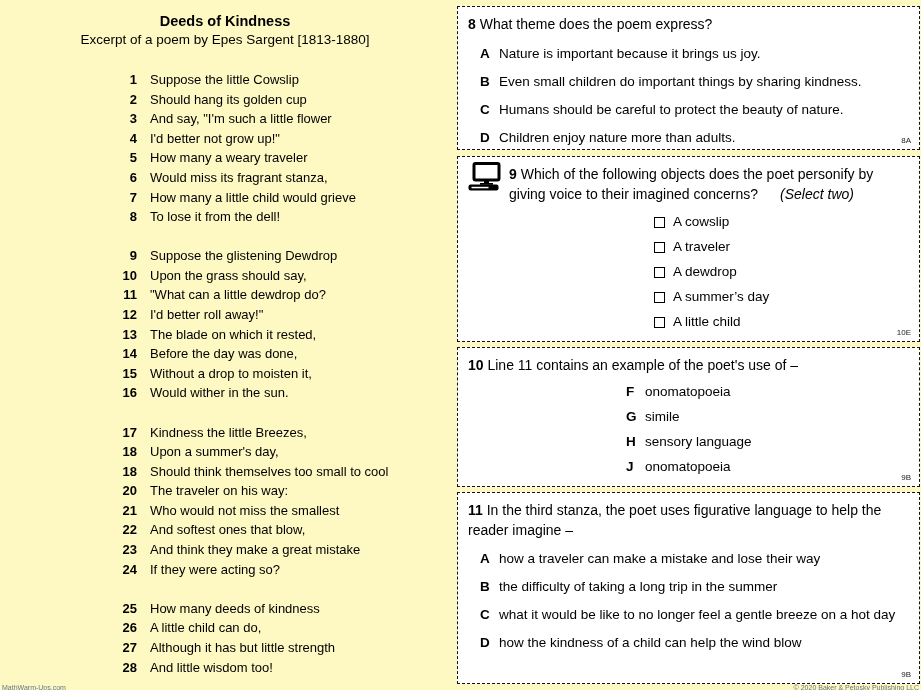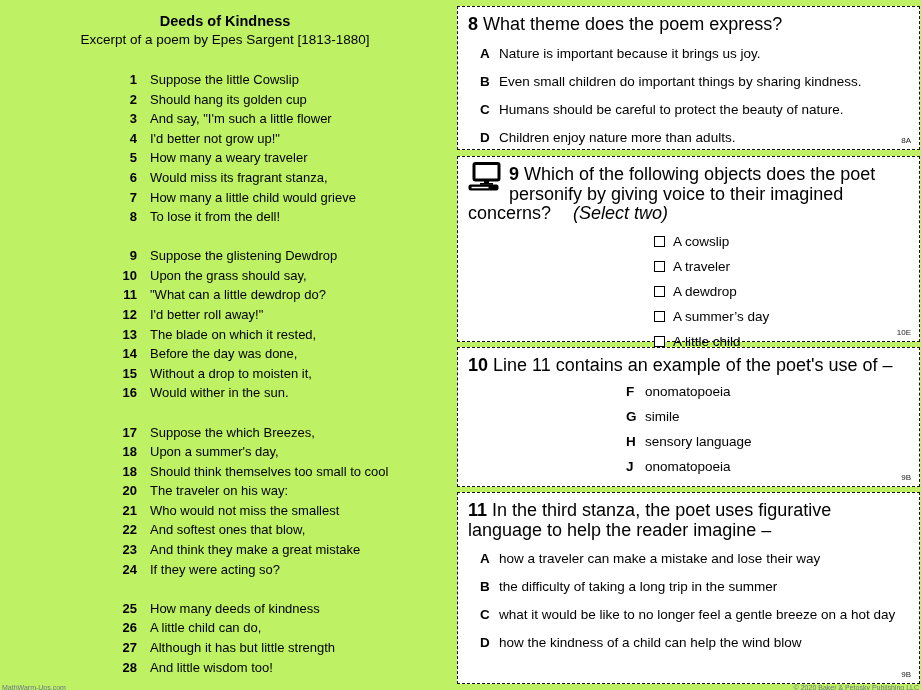--- a/index.html
+++ b/index.html
@@ -1,38 +1,38 @@
 <!DOCTYPE html>
 <html><head>
 <meta charset="utf-8">
 <style>
   * { margin:0; padding:0; box-sizing:border-box; }
   html,body { background:#fff; }
   .page {
-    position:relative; width:921px; height:690px; background:#bef264;
+    position:relative; width:921px; height:690px; background:#fef9c3;
     font-family:"Liberation Sans", sans-serif; color:#000; overflow:hidden;
   }
   
   .left-pane { position:absolute; left:0; top:0; width:450px; }
   .poem-title { margin-top:13px; text-align:center; font-weight:bold; font-size:14.5px; }
   .poem-sub   { margin-top:3px;  text-align:center; font-size:13.5px; }
   .poem { margin-top:23px; }
   .stanza { margin-bottom:19.5px; }
   .prow { padding-left:113px; line-height:19.6px; font-size:13px; white-space:nowrap; }
   .pn { display:inline-block; width:24px; text-align:right; font-weight:bold; margin-right:13px; }
   
   .qbox {
     position:absolute; left:457px; width:463px;
     border:1.5px dashed #111; background:#fff; padding:8px 10px;
   }
   .q8box  { top:6px;   height:144px; }
   .q9box  { top:156px; height:186px; }
   .q10box { top:347px; height:140px; }
   .q11box { top:492px; height:192px; }
-  .qhead { font-size:18px; line-height:19.5px; }
+  .qhead { font-size:14px; line-height:19.5px; }
   .qn { font-weight:bold; }
   .note { font-style:italic; margin-left:22px; }
   .opts { margin-top:9px; }
   .opt { display:flex; padding-left:12px; font-size:13.5px; line-height:19px; margin-bottom:9px; }
   .ol { width:19px; font-weight:bold; flex:none; }
   .opts-mid { margin-left:158px; margin-top:6px; }
   .opts-mid .opt { margin-bottom:6px; padding-left:0; }
   .cbs { margin-left:186px; margin-top:9px; }
   .cb { display:flex; align-items:center; font-size:13.5px; line-height:18px; margin-bottom:7px; }
   .box { width:11px; height:11px; border:1.8px solid #000; margin-right:8px; flex:none; background:#fff; }
@@ -66,21 +66,21 @@
         <div class="prow"><span class="pn">9</span><span>Suppose the glistening Dewdrop</span></div>
         <div class="prow"><span class="pn">10</span><span>Upon the grass should say,</span></div>
         <div class="prow"><span class="pn">11</span><span>"What can a little dewdrop do?</span></div>
         <div class="prow"><span class="pn">12</span><span>I'd better roll away!"</span></div>
         <div class="prow"><span class="pn">13</span><span>The blade on which it rested,</span></div>
         <div class="prow"><span class="pn">14</span><span>Before the day was done,</span></div>
         <div class="prow"><span class="pn">15</span><span>Without a drop to moisten it,</span></div>
         <div class="prow"><span class="pn">16</span><span>Would wither in the sun.</span></div>
       </div>
       <div class="stanza">
-        <div class="prow"><span class="pn">17</span><span>Suppose the which Breezes,</span></div>
+        <div class="prow"><span class="pn">17</span><span>Kindness the little Breezes,</span></div>
         <div class="prow"><span class="pn">18</span><span>Upon a summer's day,</span></div>
         <div class="prow"><span class="pn">18</span><span>Should think themselves too small to cool</span></div>
         <div class="prow"><span class="pn">20</span><span>The traveler on his way:</span></div>
         <div class="prow"><span class="pn">21</span><span>Who would not miss the smallest</span></div>
         <div class="prow"><span class="pn">22</span><span>And softest ones that blow,</span></div>
         <div class="prow"><span class="pn">23</span><span>And think they make a great mistake</span></div>
         <div class="prow"><span class="pn">24</span><span>If they were acting so?</span></div>
       </div>
       <div class="stanza">
         <div class="prow"><span class="pn">25</span><span>How many deeds of kindness</span></div>

